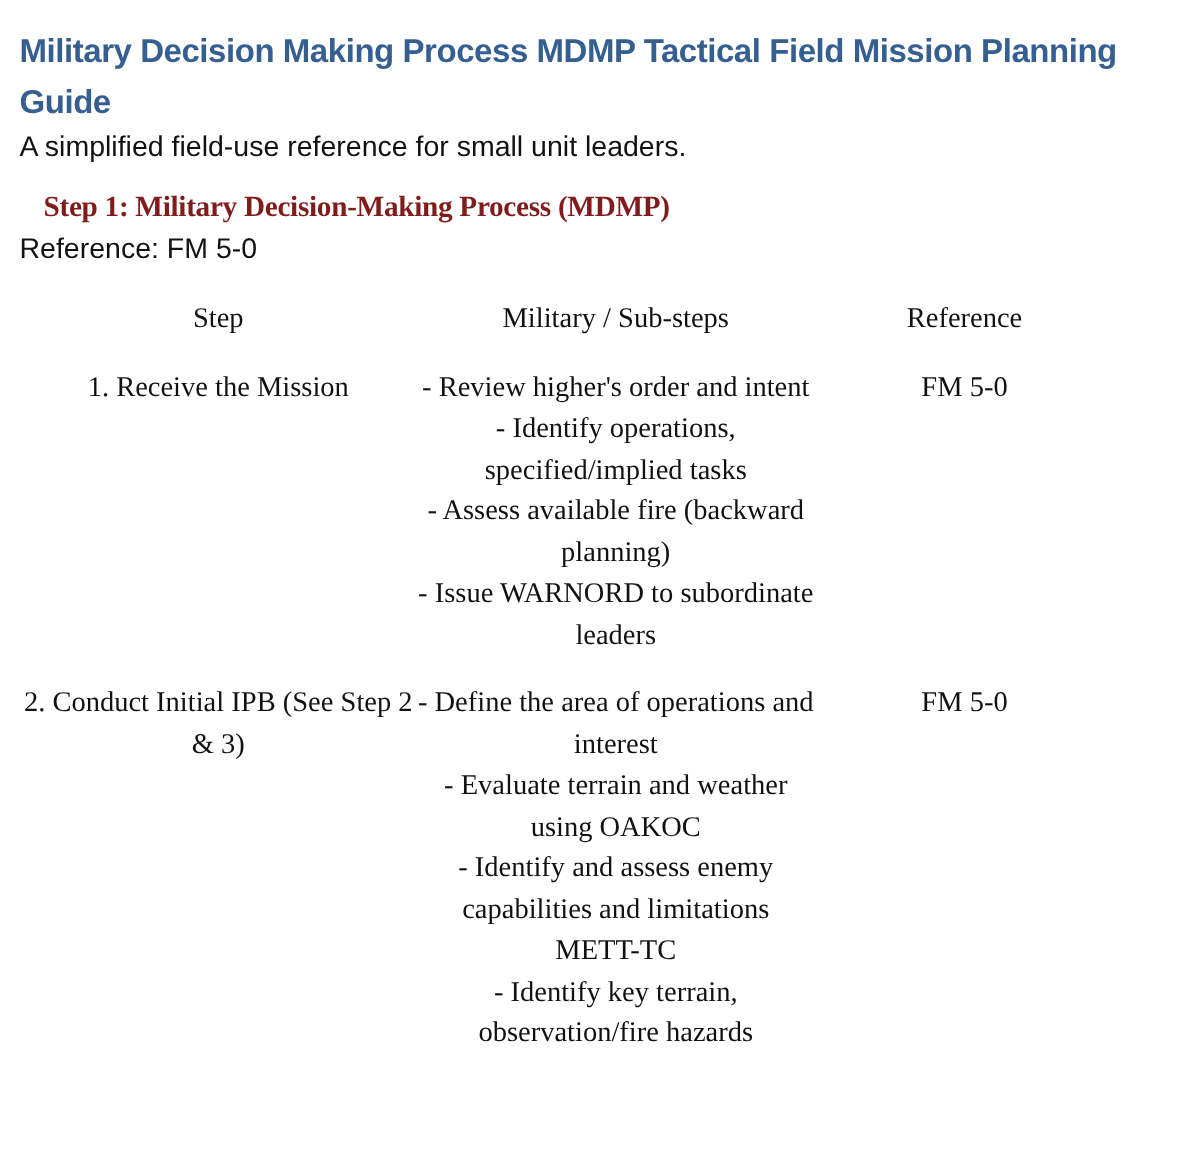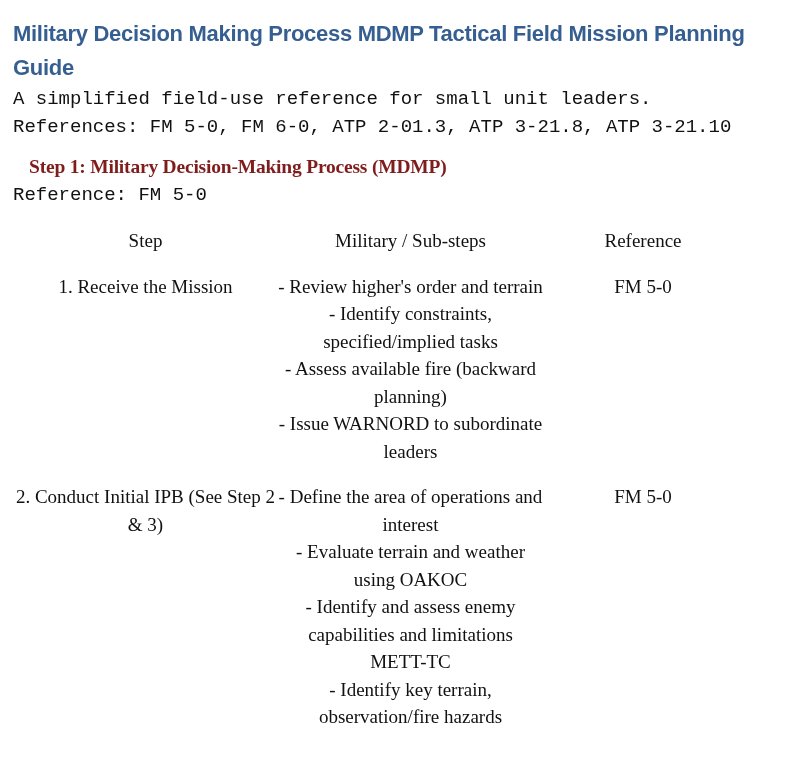--- a/index.html
+++ b/index.html
@@ -23,21 +23,21 @@
     .title {
       font-family: "Liberation Sans", "DejaVu Sans", sans-serif;
       font-weight: bold;
       font-size: 22px;
       line-height: 34px;
       color: #365f91;
       margin: 4px 0 0 0;
       letter-spacing: -0.3px;
     }
     .body-text {
-      font-family: Liberation Mono, monospace;
+      font-family: Liberation Sans, sans-serif;
       font-size: 19px;
       line-height: 28px;
       color: #111111;
       margin: 0;
     }
     .step-heading {
       font-family: Liberation Serif, serif;
       font-weight: bold;
       font-size: 19.5px;
       line-height: 28px;
@@ -65,37 +65,36 @@
     tr.header-row th { padding-bottom: 18px; }
     tr.data-row td { padding-bottom: 18px; }
     .detail-line { display: block; }
   </style>
 </head>
 <body>
 
 <div class="page">
   <h1 class="title">Military Decision Making Process MDMP Tactical Field Mission Planning Guide</h1>
   <p class="body-text">A simplified field-use reference for small unit leaders.</p>
-  <p class="body-text">References: FM 5-0, FM 6-0, ATP 2-01.3, ATP 3-21.8, ATP 3-21.10</p>
 
   <h2 class="step-heading">Step 1: Military Decision-Making Process (MDMP)</h2>
   <p class="body-text">Reference: FM 5-0</p>
 
   <table class="steps">
     <tbody>
         <tr class="header-row">
       <th class="col-step">Step</th>
       <th class="col-details">Military / Sub-steps</th>
       <th class="col-ref">Reference</th>
     </tr>
     <tr class="data-row">
       <td class="col-step">1. Receive the Mission</td>
       <td class="col-details">
-        <span class="detail-line">- Review higher's order and terrain</span>
-        <span class="detail-line">- Identify constraints, specified/implied tasks</span>
+        <span class="detail-line">- Review higher's order and intent</span>
+        <span class="detail-line">- Identify operations, specified/implied tasks</span>
         <span class="detail-line">- Assess available fire (backward planning)</span>
         <span class="detail-line">- Issue WARNORD to subordinate leaders</span>
       </td>
       <td class="col-ref">FM 5-0</td>
     </tr>
     <tr class="data-row">
       <td class="col-step">2. Conduct Initial IPB (See Step 2 &amp; 3)</td>
       <td class="col-details">
         <span class="detail-line">- Define the area of operations and interest</span>
         <span class="detail-line">- Evaluate terrain and weather using OAKOC</span>

